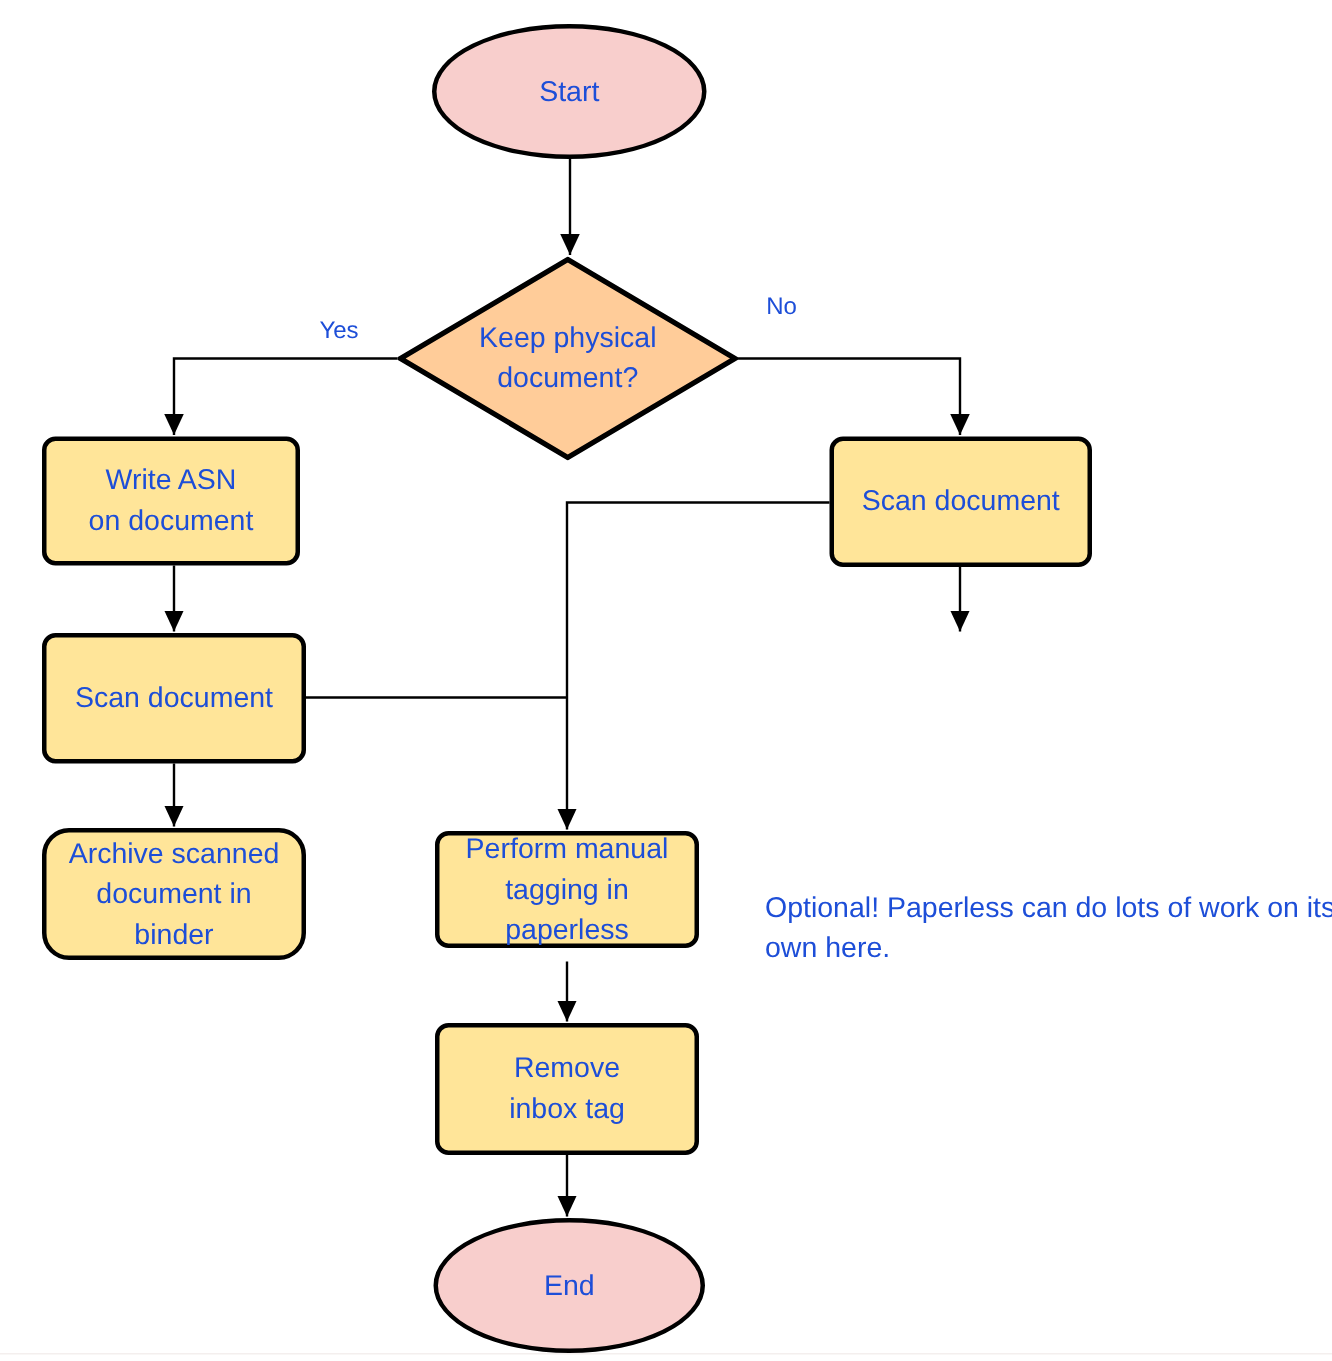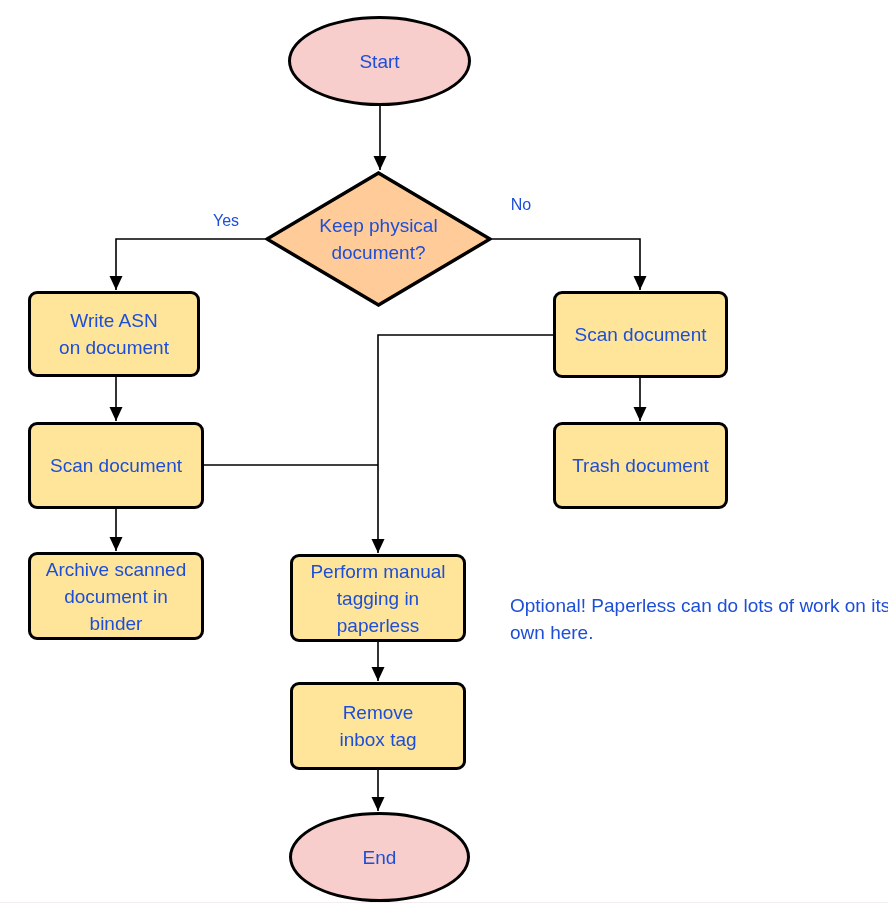--- a/index.html
+++ b/index.html
@@ -97,35 +97,32 @@
 
   <div class="node process" style="left:28px;top:291px;width:172px;height:86px;">
     <span>Write ASN
 on document</span>
   </div>
 
   <div class="node process" style="left:28px;top:422px;width:176px;height:87px;">
     <span>Scan document</span>
   </div>
 
-  <div class="node process" style="left:28px;top:552px;width:176px;height:88px;">
+  <div class="node process" style="left:28px;top:552px;width:176px;height:88px;border-radius:18px;">
     <span>Archive scanned
 document in
 binder</span>
   </div>
 
   <div class="node process" style="left:553px;top:291px;width:175px;height:87px;">
     <span>Scan document</span>
   </div>
 
-  <div class="node process" style="left:553px;top:422px;width:175px;height:87px;">
-    <span>Trash document</span>
-  </div>
 
-  <div class="node process" style="left:290px;top:554px;width:176px;height:88px;">
+  <div class="node process" style="left:290px;top:554px;width:176px;height:78px;">
     <span>Perform manual
 tagging in
 paperless</span>
   </div>
 
   <div class="note">
     <span>Optional! Paperless can do lots of work on its own here.</span>
   </div>
 
   <div class="node process" style="left:290px;top:682px;width:176px;height:88px;">

